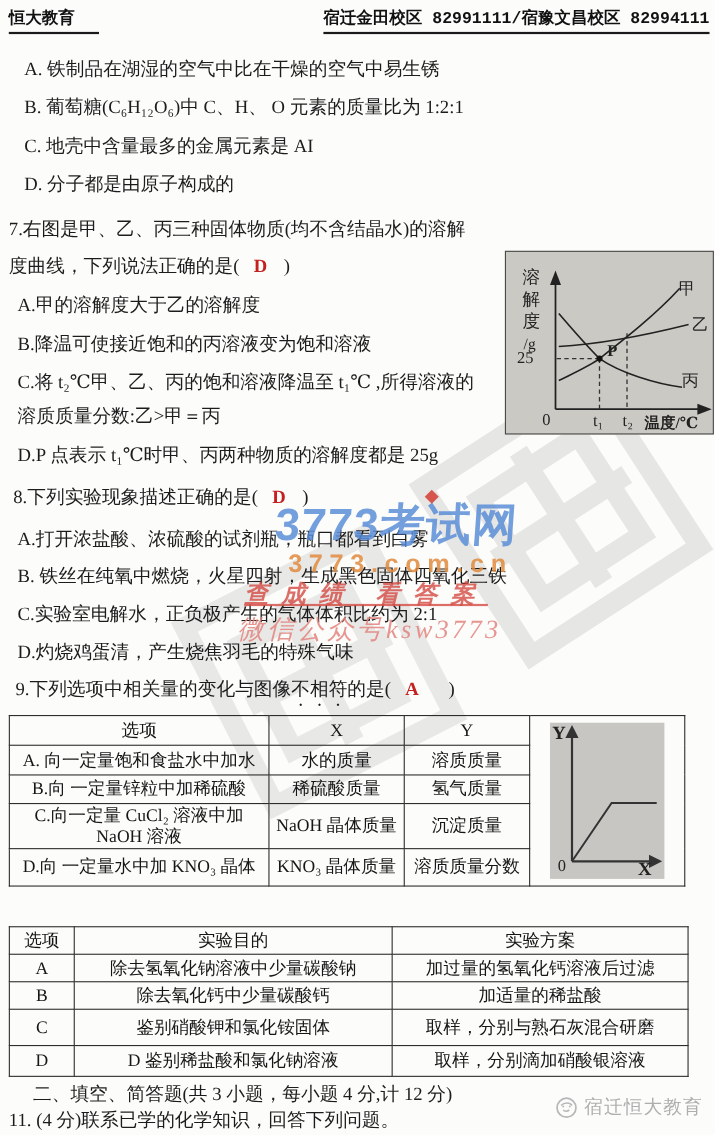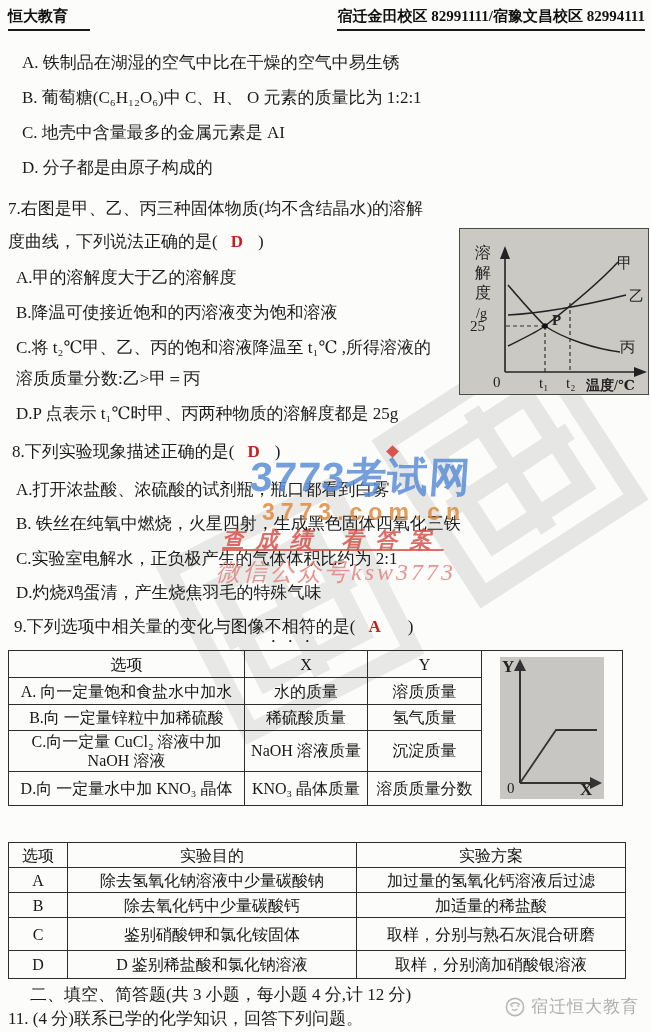--- a/index.html
+++ b/index.html
@@ -1,19 +1,19 @@
 <!DOCTYPE html>
 <html><head>
 <meta charset="utf-8">
 <style>
   html,body{margin:0;padding:0;background:#e9e9e9;}
   .page{position:relative;width:650px;height:1032px;margin:0 auto;background:#fcfcfa;
         font-family:"Liberation Serif","DejaVu Serif",serif;color:#1c1c1c;overflow:hidden;}
   
-  .hdr{position:absolute;top:7px;font-family:Liberation Serif, serif;
+  .hdr{position:absolute;top:7px;font-family:Liberation Mono, monospace;
        font-weight:bold;font-size:15px;color:#111;border-bottom:2px solid #1a1a1a;padding-bottom:3px;white-space:nowrap;z-index:2;}
   .hdr-left{left:8px;padding-right:22px;}
   .hdr-right{right:5px;}
   
   .ln{position:absolute;white-space:nowrap;font-size:17px;line-height:22px;z-index:2;}
   .ans{color:#c42020;font-weight:bold;padding:0 13px;font-family:"Liberation Serif","DejaVu Serif",serif;}
   .pclose{padding-left:2px;}
   .emph{text-emphasis:filled dot;-webkit-text-emphasis:filled dot;
         text-emphasis-position:under left;margin-top:30px;-webkit-text-emphasis-position:under;}
   
@@ -155,21 +155,21 @@
       <td>水的质量</td>
       <td>溶质质量</td>
     </tr>
     <tr style="height:26px">
       <td>B.向 一定量锌粒中加稀硫酸</td>
       <td>稀硫酸质量</td>
       <td>氢气质量</td>
     </tr>
     <tr style="height:40px">
       <td>C.向一定量 CuCl₂ 溶液中加 NaOH 溶液</td>
-      <td>NaOH 溶液质量</td>
+      <td>NaOH 晶体质量</td>
       <td>沉淀质量</td>
     </tr>
     <tr style="height:34px">
       <td>D.向 一定量水中加 KNO₃ 晶体</td>
       <td>KNO₃ 晶体质量</td>
       <td>溶质质量分数</td>
     </tr>
   </tbody>
     </table>
 

